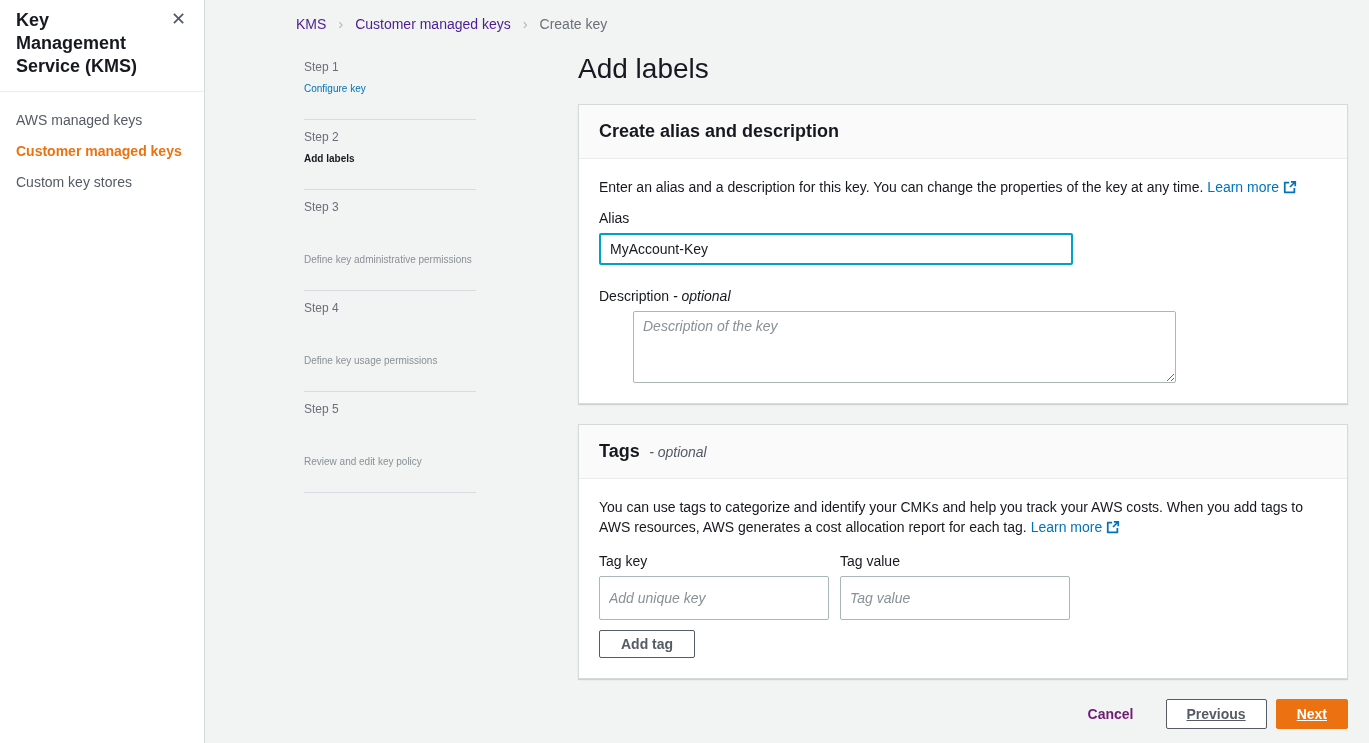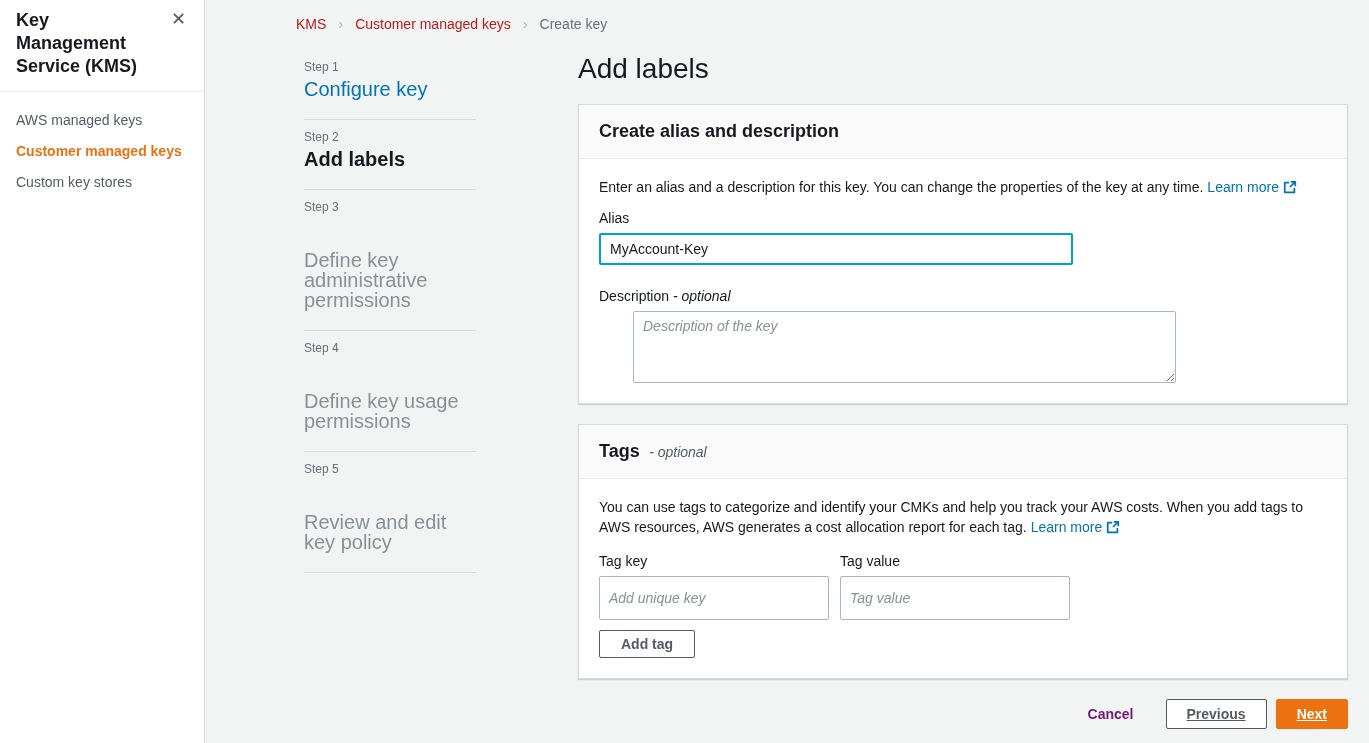--- a/index.html
+++ b/index.html
@@ -25,31 +25,31 @@
     background: none; border: none; padding: 2px 4px;
     font-size: 18px; line-height: 18px; color: #545b64; cursor: pointer;
   }
   .sidebar-nav { padding: 13px 0; }
   .nav-item { display: block; padding: 7px 16px 8px; font-size: 14px; color: #545b64; text-decoration: none; cursor: pointer; }
   .nav-item.active { color: #ec7211; font-weight: bold; }
 
   
   .content { position: absolute; left: 260px; top: 0; right: 0; bottom: 0; background: #f2f3f3; }
   .breadcrumb { padding: 15px 0 0 36px; height: 44px; font-size: 14px; }
-  .breadcrumb a { color: #b91c1c; text-decoration: none; cursor: pointer; text-align: right; }
+  .breadcrumb a { color: #4c1d95; text-decoration: none; cursor: pointer; text-align: right; }
   .breadcrumb .sep { color: #aab7b8; margin: 0 8px; font-size: 15px; }
   .breadcrumb .current { color: #687078; }
 
   .content-row { display: flex; align-items: flex-start; }
 
   
   .steps { width: 172px; margin-left: 44px; padding-top: 6px; }
   .step { padding: 10px 0 20px; border-bottom: 1px solid #d8dcde; }
   .step-num { font-size: 12px; color: #687078; margin-bottom: 5px; }
-  .step-title { font-size: 20px; line-height: 20px; }
+  .step-title { font-size: 10px; line-height: 20px; }
   .step--link .step-title { color: #0073bb; cursor: pointer; }
   .step--current .step-title { color: #16191f; font-weight: bold; }
   .step--future .step-title { color: #879196; margin-top: 36px; }
 
   
   .main { width: 770px; margin-left: 102px; }
   .page-title { font-size: 28px; font-weight: 400; color: #16191f; margin: 9px 0 19px; }
 
   .card {
     background: #fff; border: 1px solid #d5dbdb;

